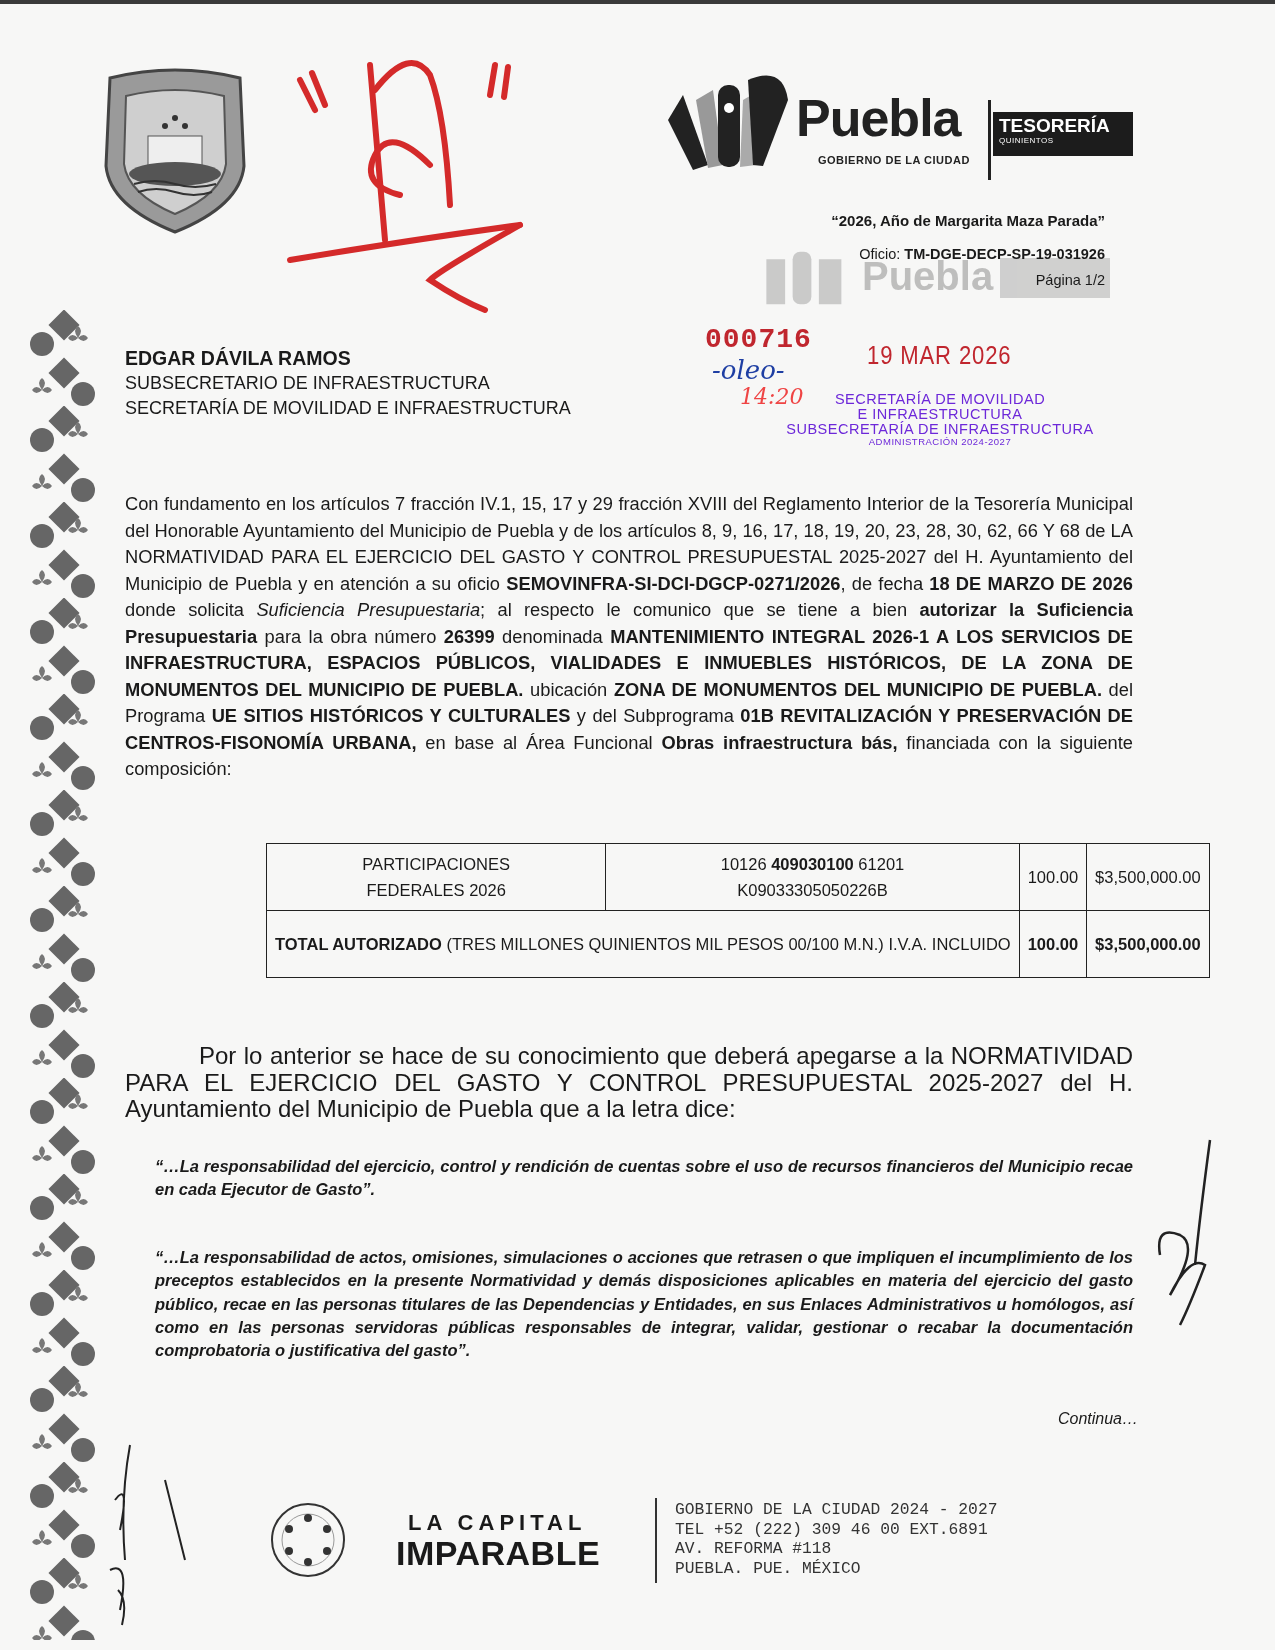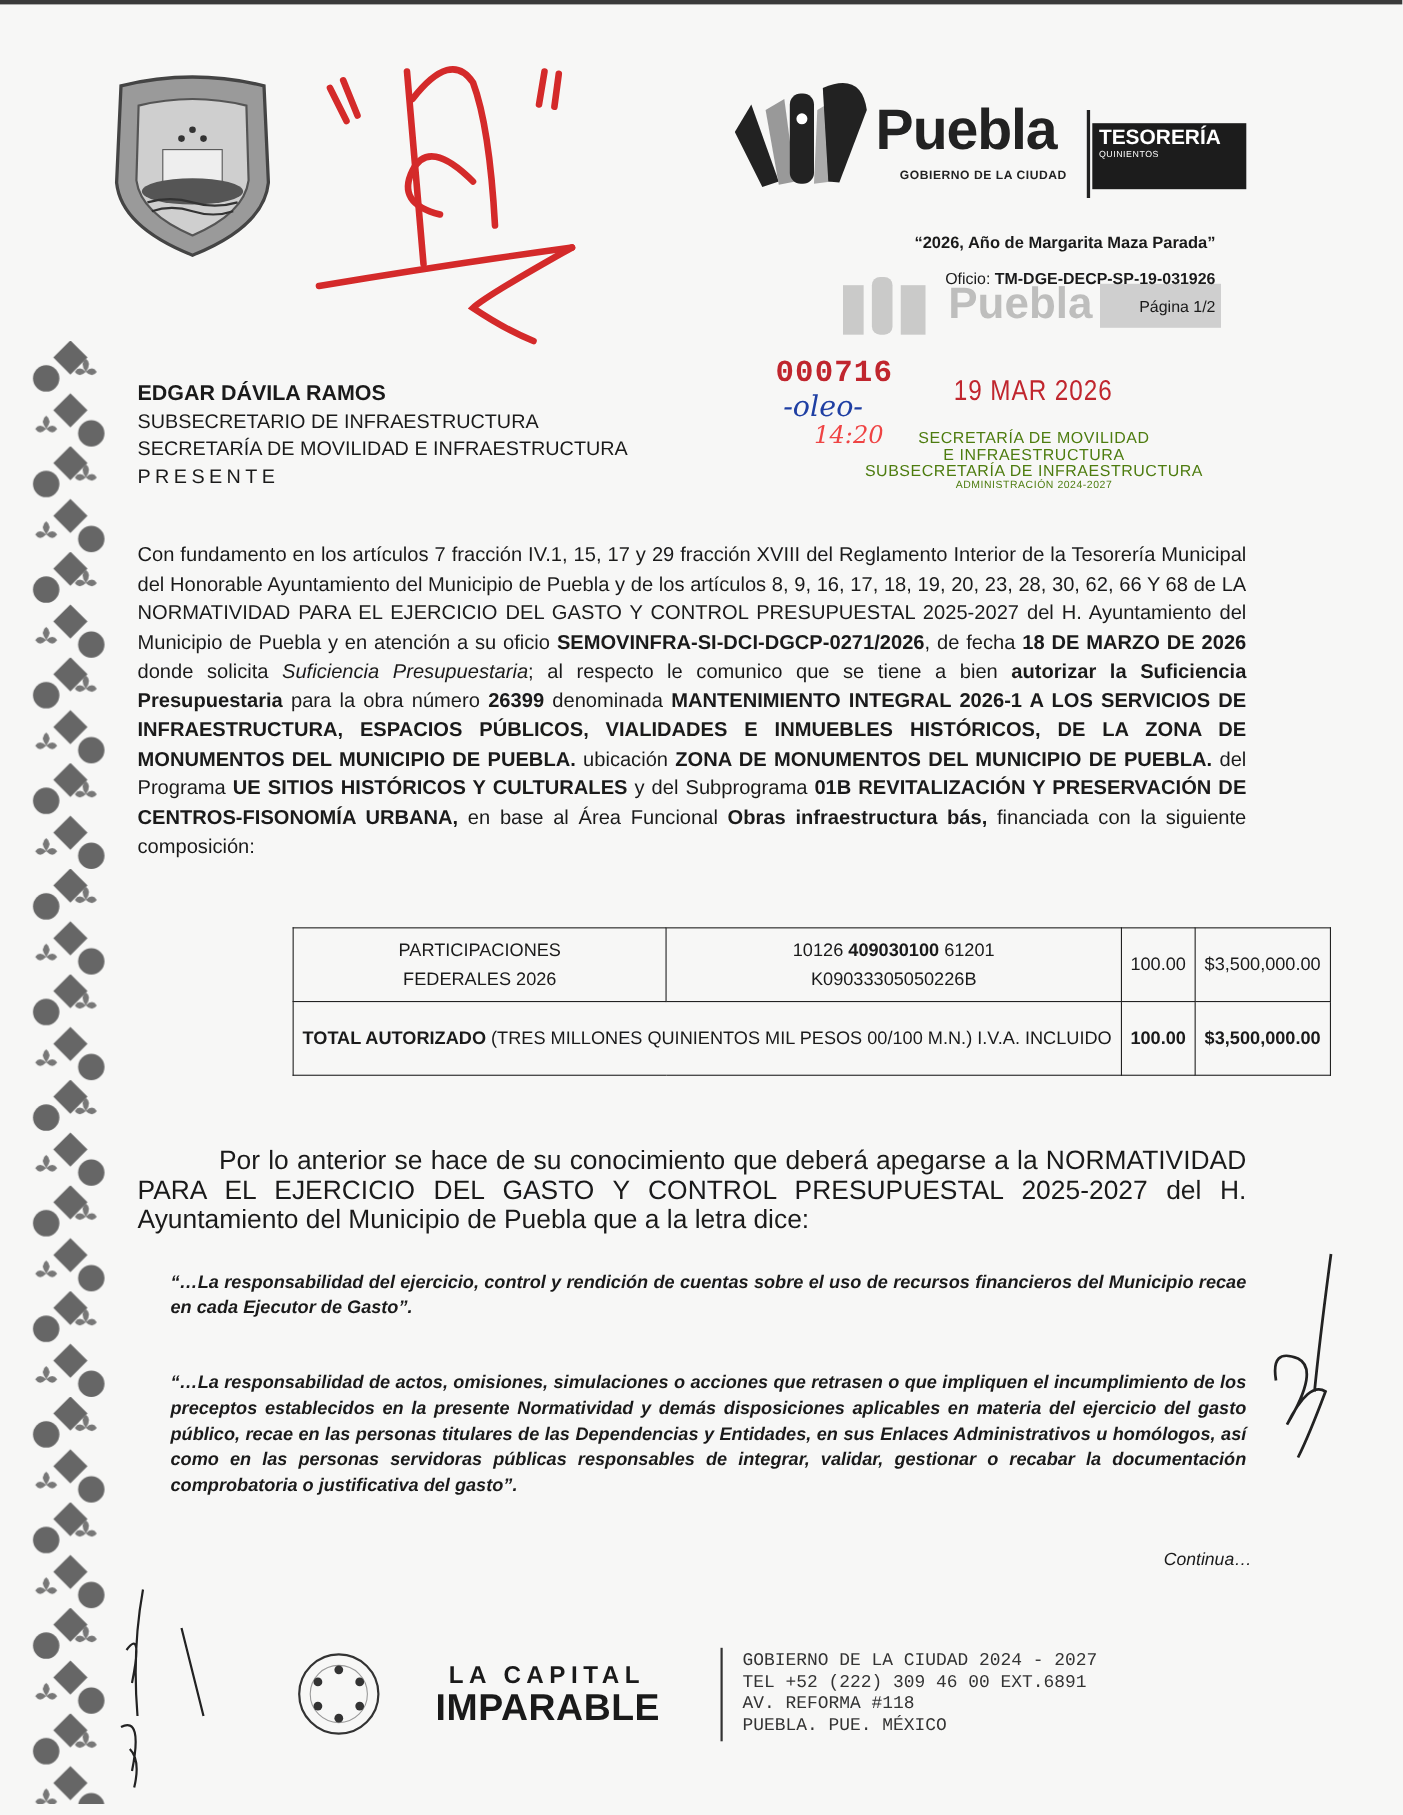--- a/index.html
+++ b/index.html
@@ -16,39 +16,39 @@
 
   
   .redmark { left: 280px; top: 55px; width: 250px; height: 270px; }
 
   
   .logo { left: 668px; top: 70px; width: 470px; height: 100px; }
   .logo-art { position: absolute; left: 0; top: 0; width: 125px; height: 100px; }
   .logo-word { position: absolute; left: 128px; top: 22px; font-weight: bold; font-size: 52px; letter-spacing: -1px; color: #222; line-height: 1; }
   .logo-sub { position: absolute; left: 150px; top: 84px; font-weight: bold; font-size: 11px; letter-spacing: 0.5px; color: #222; }
   .logo-divider { position: absolute; left: 320px; top: 30px; width: 3px; height: 80px; background: #222; }
-  .logo-box { position: absolute; left: 325px; top: 42px; width: 140px; height: 60px; background: #1c1c1c; color: #fff; padding: 4px 6px; box-sizing: border-box; }
+  .logo-box { position: absolute; left: 325px; top: 42px; width: 140px; height: 44px; background: #1c1c1c; color: #fff; padding: 4px 6px; box-sizing: border-box; }
   .logo-box .t1 { font-weight: bold; font-size: 19px; line-height: 20px; }
   .logo-box .t2 { font-size: 8px; letter-spacing: 0.5px; }
 
   .year-motto { right: 170px; top: 212px; font-weight: bold; font-size: 15px; }
   .oficio { right: 170px; top: 246px; font-size: 14.5px; margin-left: 44px; }
   .oficio b { font-weight: bold; }
   .pagina { right: 170px; top: 272px; font-size: 14.5px; }
 
   
   .stamp-logo { left: 762px; top: 248px; width: 360px; height: 64px; opacity: 0.35; }
   .stamp-logo .sw { position: absolute; left: 100px; top: 6px; font-weight: bold; font-size: 40px; color: #555; }
   .stamp-logo .sb { position: absolute; left: 238px; top: 10px; width: 110px; height: 40px; background: #888; }
 
   .folio { left: 705px; top: 324px; color: #c0262e; font-family: "Liberation Mono", monospace; font-size: 28px; font-weight: bold; letter-spacing: 1px; }
   .stamp-date { left: 867px; top: 340px; color: #c0262e; font-size: 26px; letter-spacing: 1px; transform: scaleX(0.85); transform-origin: left; }
   .hand1 { left: 712px; top: 355px; color: #1f3fa3; font-family: "DejaVu Serif", serif; font-style: italic; font-size: 26px; }
   .hand2 { left: 740px; top: 384px; color: #ef4444; font-family: "DejaVu Serif", serif; font-style: italic; font-size: 22px; }
-  .stamp-text { left: 770px; top: 392px; width: 340px; text-align: center; color: #4d7c0f; font-size: 14.5px; line-height: 15px; letter-spacing: 0.5px; }
+  .stamp-text { left: 770px; top: 392px; width: 340px; text-align: center; color: #6d28d9; font-size: 14.5px; line-height: 15px; letter-spacing: 0.5px; }
   .stamp-text .small { font-size: 9.5px; line-height: 10px; }
 
   
   .ornament { left: 28px; top: 310px; width: 68px; height: 1330px; }
 
   
   .addressee { left: 125px; top: 346px; font-size: 18px; line-height: 25px; }
   .addressee .name { font-weight: bold; font-size: 19.5px; }
   .addressee .presente { letter-spacing: 4px; }
 
@@ -172,21 +172,20 @@
       <circle cx="55" cy="84" r="12" fill="#666"></circle>
     </pattern>
   </defs>
   <rect width="68" height="1330" fill="url(#orn)"></rect>
 </svg>
 
 <div class="abs addressee">
   <div class="name">EDGAR DÁVILA RAMOS</div>
   <div>SUBSECRETARIO DE INFRAESTRUCTURA</div>
   <div>SECRETARÍA DE MOVILIDAD E INFRAESTRUCTURA</div>
-  <div class="presente">PRESENTE</div>
 </div>
 
 <div class="abs body-text"><span>Con fundamento en los artículos 7 fracción IV.1, 15, 17 y 29 fracción XVIII del Reglamento Interior de la Tesorería Municipal del Honorable Ayuntamiento del Municipio de Puebla y de los artículos 8, 9, 16, 17, 18, 19, 20, 23, 28, 30, 62, 66 Y 68 de LA NORMATIVIDAD PARA EL EJERCICIO DEL GASTO Y CONTROL PRESUPUESTAL 2025-2027 del H. Ayuntamiento del Municipio de Puebla y en atención a su oficio </span><b>SEMOVINFRA-SI-DCI-DGCP-0271/2026</b><span>, de fecha </span><b>18 DE MARZO DE 2026</b><span> donde solicita </span><i>Suficiencia Presupuestaria</i><span>; al respecto le comunico que se tiene a bien </span><b>autorizar la Suficiencia Presupuestaria</b><span> para la obra número </span><b>26399</b><span> denominada </span><b>MANTENIMIENTO INTEGRAL 2026-1 A LOS SERVICIOS DE INFRAESTRUCTURA, ESPACIOS PÚBLICOS, VIALIDADES E INMUEBLES HISTÓRICOS, DE LA ZONA DE MONUMENTOS DEL MUNICIPIO DE PUEBLA.</b><span> ubicación </span><b>ZONA DE MONUMENTOS DEL MUNICIPIO DE PUEBLA.</b><span> del Programa </span><b>UE SITIOS HISTÓRICOS Y CULTURALES</b><span> y del Subprograma </span><b>01B REVITALIZACIÓN Y PRESERVACIÓN DE CENTROS-FISONOMÍA URBANA,</b><span> en base al Área Funcional </span><b>Obras infraestructura bás,</b><span> financiada con la siguiente composición:</span></div>
 
 <table class="abs budget">
   <tbody>
   <tr class="r1">
     <td>
           <div>PARTICIPACIONES</div>
           <div>FEDERALES 2026</div>

